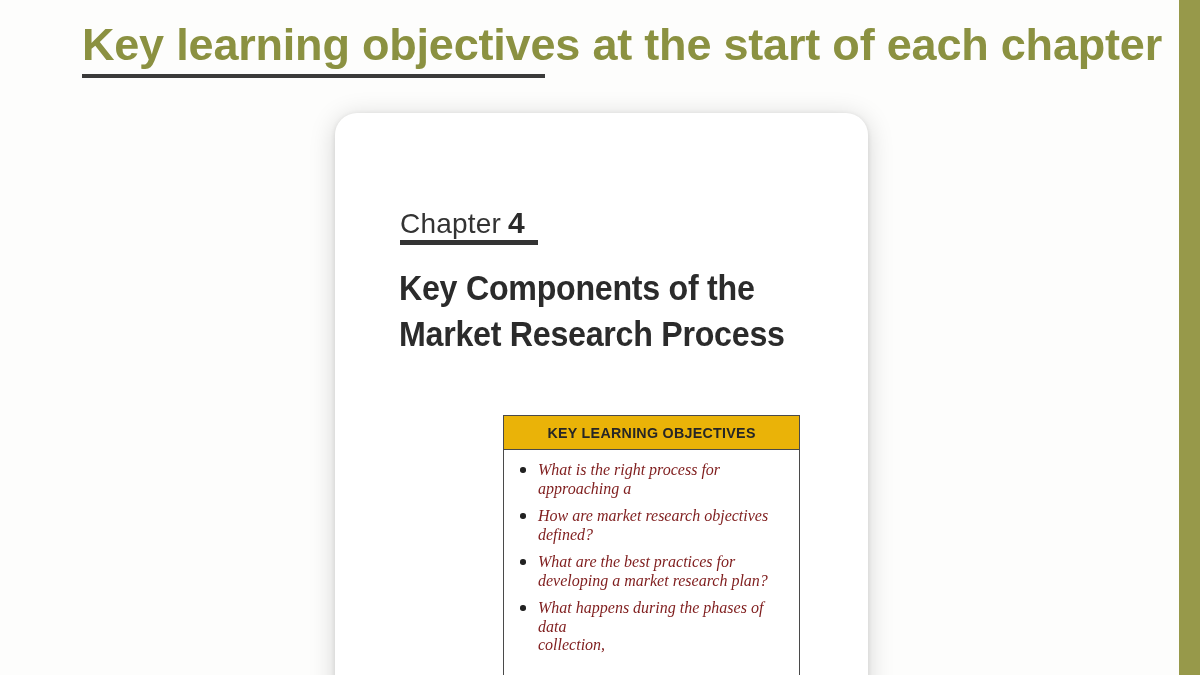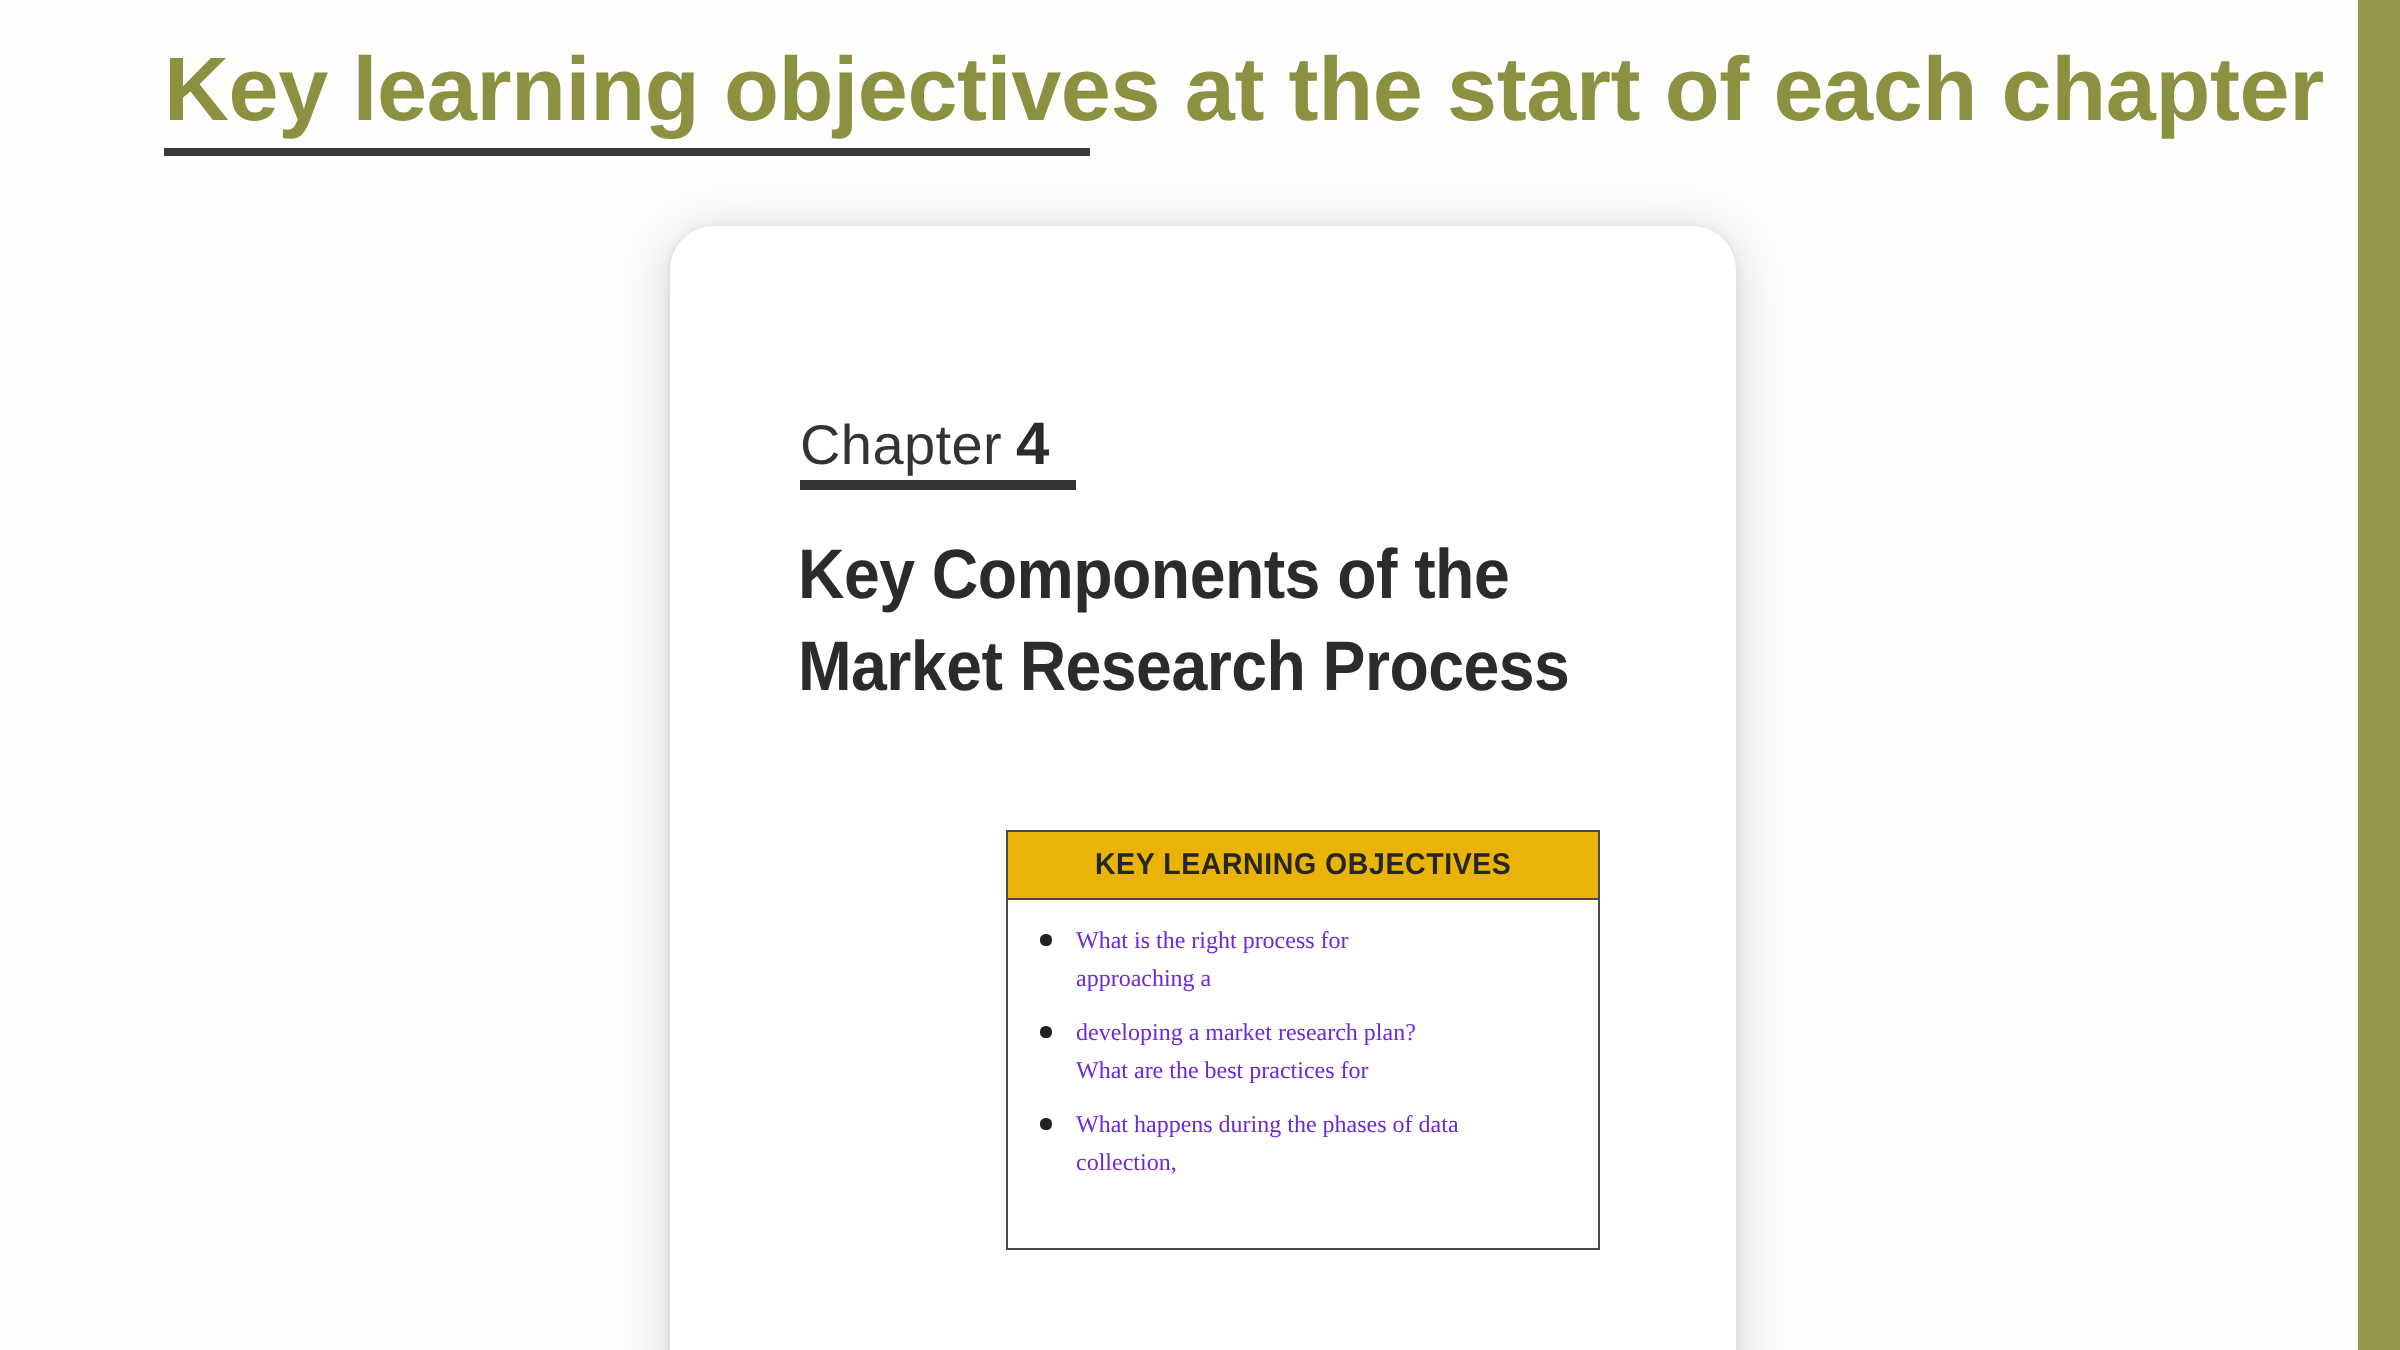--- a/index.html
+++ b/index.html
@@ -148,23 +148,24 @@
   #objectives-list {
     list-style: none;
     margin: 0;
     padding: 11px 14px 18px 12px;
   }
   #objectives-list li {
     position: relative;
     padding-left: 22px;
     margin-bottom: 9px;
     font-family: "Liberation Serif", serif;
-    font-size: 12px;
+    font-size: 16px;
     line-height: 18.5px;
-    color: #6d28d9;
+    color: #7f1d1d;
+    font-style: italic;
   }
   #objectives-list li:last-child { margin-bottom: 16px; }
   #objectives-list li .bullet {
     position: absolute;
     left: 4px;
     top: 6px;
     width: 5.5px;
     height: 5.5px;
     border-radius: 50%;
     background: #222222;
@@ -199,25 +200,30 @@
         <span id="objectives-header-text">KEY LEARNING OBJECTIVES</span>
       </div>
       <ul id="objectives-list">
 
         <li>
           <span class="bullet"></span>
           <span class="li-line">What is the right process for</span>
           <span class="li-line">approaching a</span>
         </li>
 
-
-        <li>
-          <span class="bullet"></span>
+        <li>
+          <span class="bullet"></span>
+          <span class="li-line">How are market research objectives</span>
+          <span class="li-line">defined?</span>
+        </li>
+
+        <li>
+          <span class="bullet"></span>
+          <span class="li-line">What are the best practices for</span>
           <span class="li-line">developing a market research plan?</span>
-          <span class="li-line">What are the best practices for</span>
         </li>
 
         <li>
           <span class="bullet"></span>
           <span class="li-line">What happens during the phases of data</span>
           <span class="li-line">collection,</span>
         </li>
 
       </ul>
     </div>

